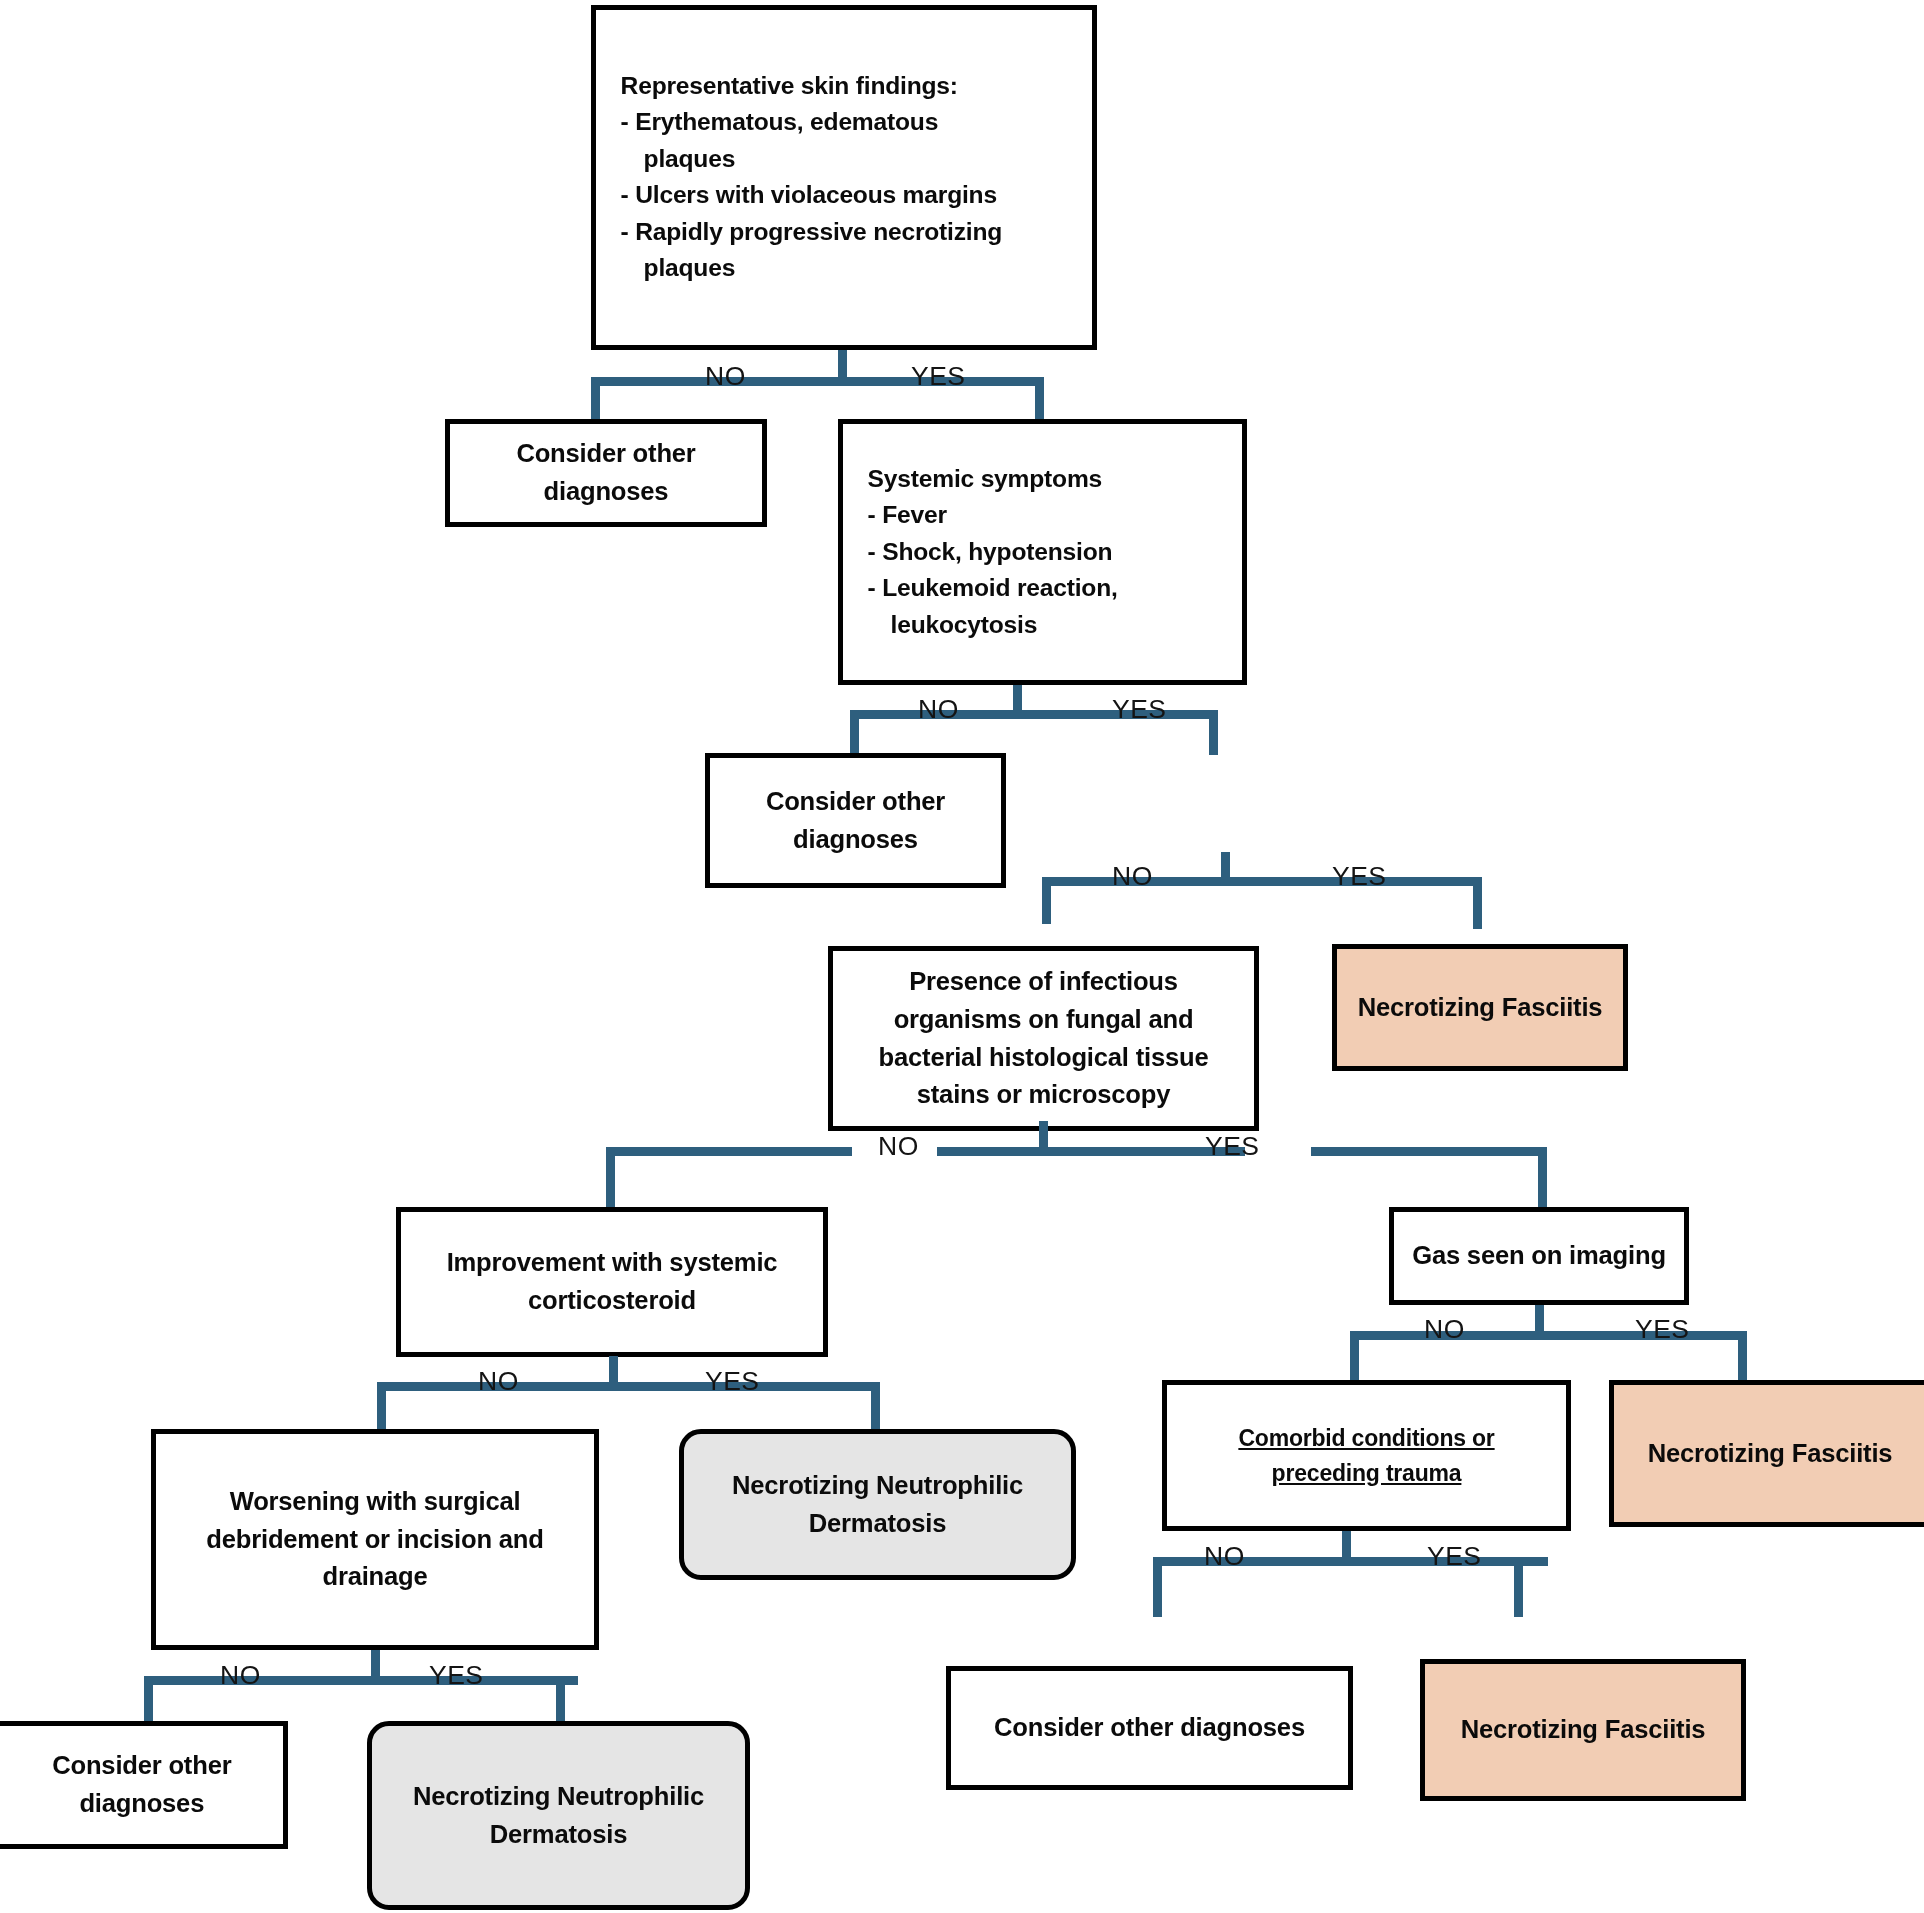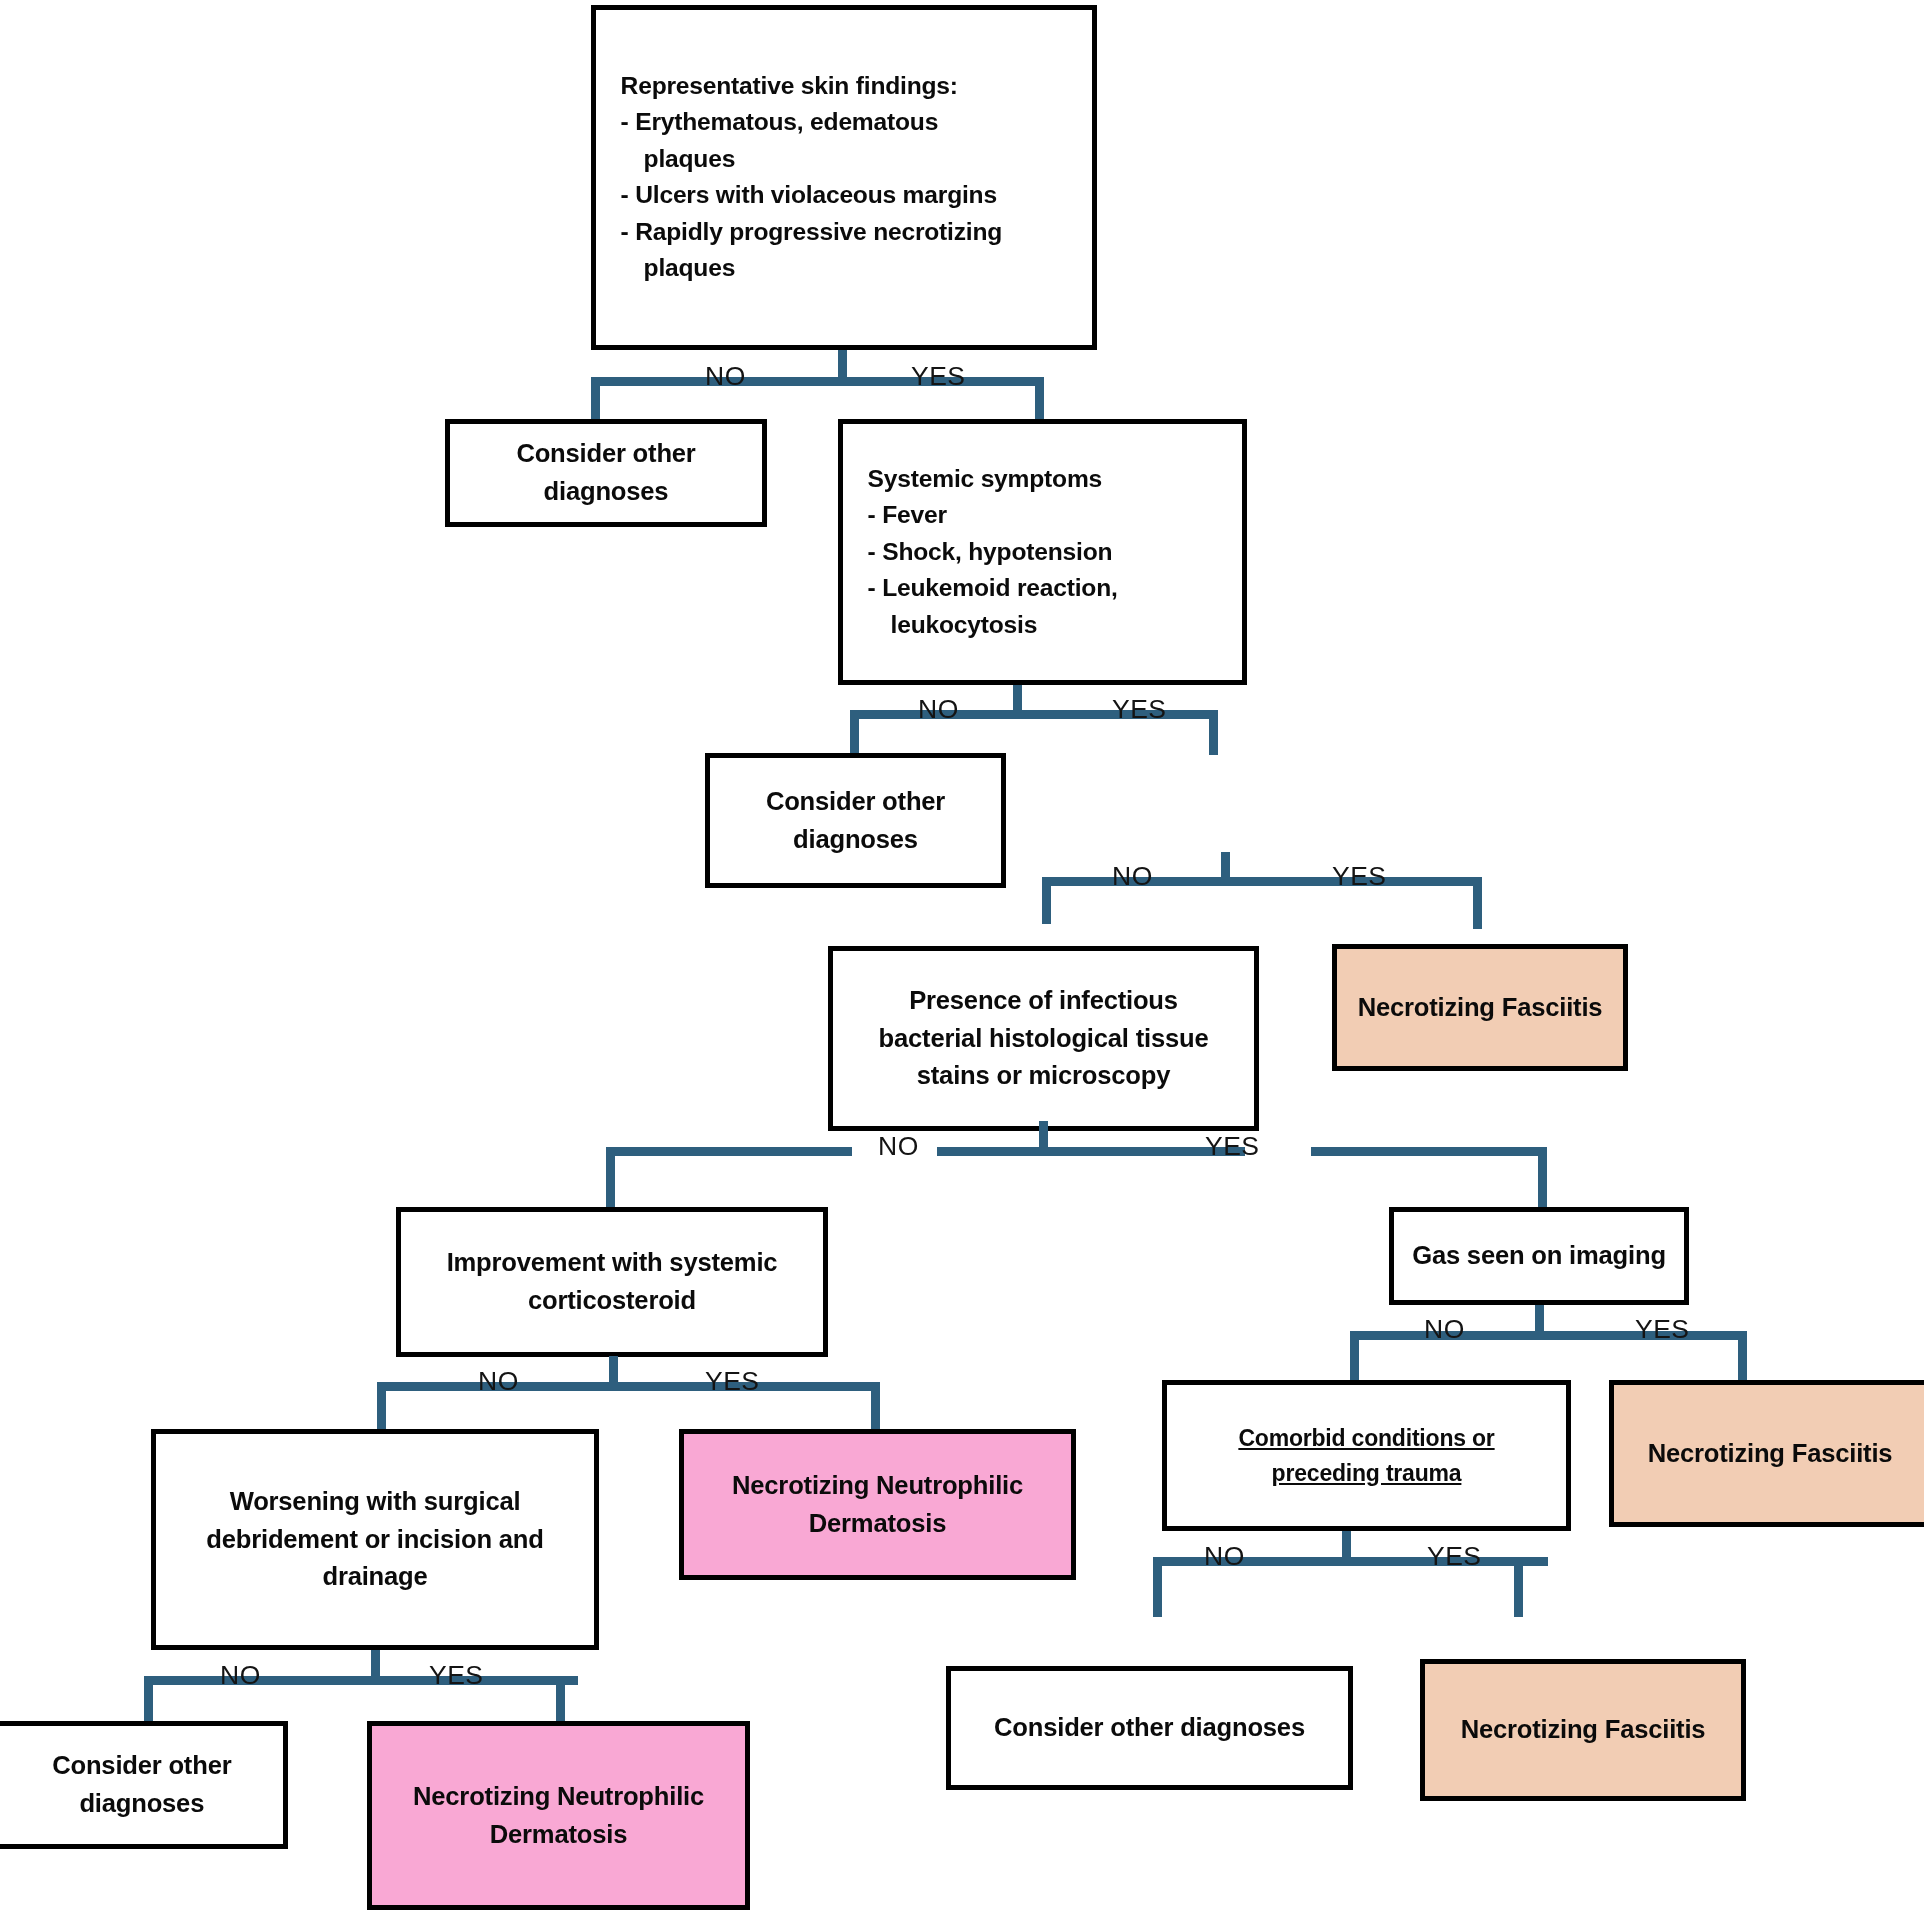--- a/index.html
+++ b/index.html
@@ -23,21 +23,21 @@
     display: flex;
     align-items: center;
     justify-content: center;
     text-align: center;
     font-weight: bold;
     color: #0b0b0b;
     line-height: 1.48;
     letter-spacing: -0.2px;
   }
   .node.fill-pink { background: #F2CDB4; }
-  .node.fill-green { background: #f9a8d4; }
+  .node.fill-green { background: #e5e5e5; border-radius: 22px; }
   .node .inner {
     padding: 0 9.5px;
     width: 100%;
   }
   .node.left-align {
     justify-content: flex-start;
     text-align: left;
   }
   .node.left-align .inner { padding-left: 24.6px; }
   .node .line { display: block; white-space: pre; }
@@ -119,20 +119,21 @@
   <div class="seg" style="left:1042px; top:877px; width:8.5px; height:47px;"></div>
   <div class="seg" style="left:1042px; top:877px; width:88px; height:8.5px;"></div>
   <div class="seg" style="left:1473px; top:877px; width:8.5px; height:52px;"></div>
   <div class="seg" style="left:1415px; top:877px; width:66px; height:8.5px;"></div>
   <div class="lbl" style="left:1112px; top:861px; font-size:26.5px;">NO</div>
   <div class="lbl" style="left:1332px; top:861px; font-size:26.5px;">YES</div>
 
   <div class="node" style="left:828px; top:937px; width:431px; height:185px; font-size:25.6px;margin-top:9px;">
     <div class="inner">
       <span class="line">Presence of infectious</span>
+      <span class="line">organisms on fungal and</span>
       <span class="line">bacterial histological tissue</span>
       <span class="line">stains or microscopy</span>
     </div>
   </div>
 
   <div class="node fill-pink" style="left:1332px; top:944px; width:296px; height:127px; font-size:25.6px;">
     <div class="inner">
       <span class="line">Necrotizing Fasciitis</span>
     </div>
   </div>

